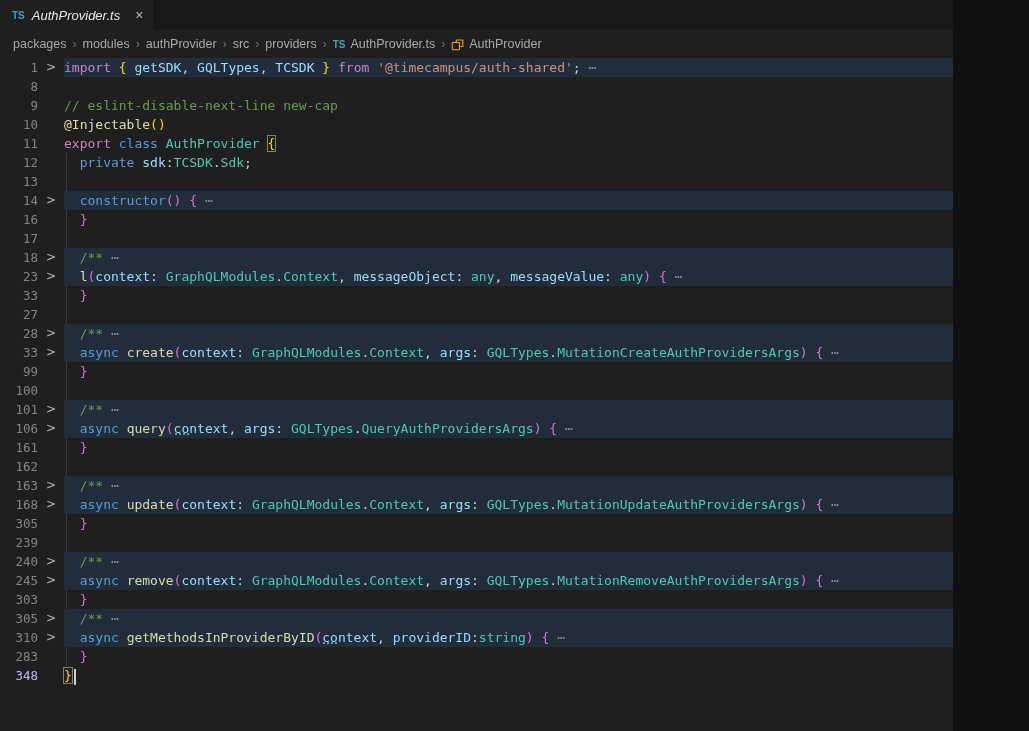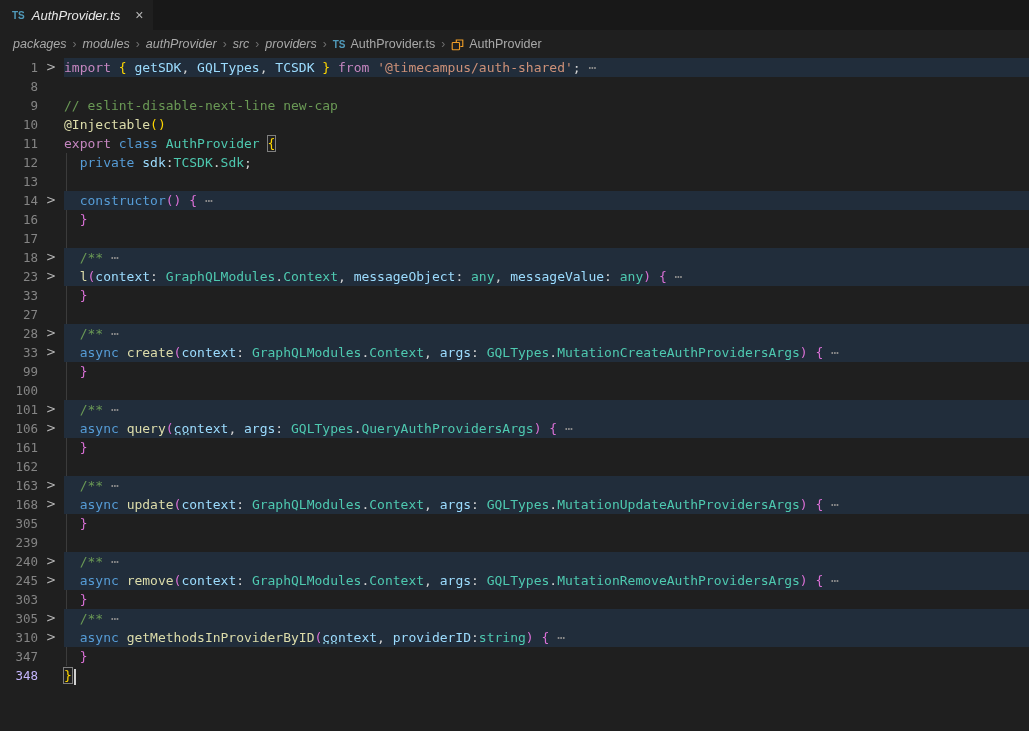--- a/index.html
+++ b/index.html
@@ -1,38 +1,38 @@
 <!DOCTYPE html>
 <html><head>
 <meta charset="utf-8">
 <style>
   * { margin:0; padding:0; box-sizing:border-box; }
   body { background:#101010; }
   .app {
-    width:1029px; height:731px; background:#1f1f1f; overflow:hidden;
+    width:953px; height:731px; background:#1f1f1f; overflow:hidden;
     font-family:"DejaVu Sans Mono", monospace; position:relative;
   }
   
   .tabbar { height:30px; background:#181818; display:flex; align-items:stretch; }
   .tab {
     display:flex; align-items:center; gap:7px; padding:0 10px 0 12px;
     background:#1f1f1f; min-width:140px;
     font-family:"Liberation Sans", sans-serif; font-size:13px;
   }
   .tab-title { color:#e8e8e8; font-style:italic; }
   .ts-icon { color:#519aba; font-weight:bold; font-size:10px; letter-spacing:0; font-family:"Liberation Sans", sans-serif; }
   .tab-close { color:#b8b8b8; font-size:14px; margin-left:8px; cursor:pointer; font-family:"Liberation Sans", sans-serif; }
   
   .breadcrumb {
     height:28px; display:flex; align-items:center; padding-left:13px; gap:5px;
     background:#1f1f1f; color:#a9a9a9;
     font-family:"Liberation Sans", sans-serif; font-size:12.5px; white-space:nowrap;
   }
   .bc-sep { color:#6f6f6f; font-size:12px; padding:0 1px; }
-  .bc-item { cursor:pointer;font-style:italic; }
+  .bc-item { cursor:pointer; }
   .bc-file, .bc-symbol { display:flex; align-items:center; gap:5px; cursor:pointer; }
   .class-icon { display:inline-block; width:13px; height:13px; }
   
   .editor { position:relative; }
   .line { display:flex; height:19px; line-height:19px; font-size:13px; }
   .gutter-num {
     width:38px; text-align:right; color:#858585; flex:none;
     user-select:none; font-size:12.5px;
   }
   .gutter-num.active { color:#c4b5fd; }
@@ -242,21 +242,21 @@
         <span class="gutter-num">305</span>
         <span class="gutter-fold">&gt;</span>
         <span class="content"><span class="tok" style="color: rgb(212, 212, 212);">  </span><span class="tok" style="color: rgb(106, 153, 85);">/** </span><span class="tok" style="color: rgb(138, 138, 138);">⋯</span></span>
       </div>
       <div class="line hl">
         <span class="gutter-num">310</span>
         <span class="gutter-fold">&gt;</span>
         <span class="content"><span class="tok" style="color: rgb(212, 212, 212);">  </span><span class="tok" style="color: rgb(86, 156, 214);">async </span><span class="tok" style="color: rgb(220, 220, 170);">getMethodsInProviderByID</span><span class="tok" style="color: rgb(218, 112, 214);">(</span><span class="tok hint" style="color: rgb(156, 220, 254);">context</span><span class="tok" style="color: rgb(212, 212, 212);">, </span><span class="tok" style="color: rgb(156, 220, 254);">providerID</span><span class="tok" style="color: rgb(212, 212, 212);">:</span><span class="tok" style="color: rgb(78, 201, 176);">string</span><span class="tok" style="color: rgb(218, 112, 214);">)</span><span class="tok" style="color: rgb(212, 212, 212);"> </span><span class="tok" style="color: rgb(218, 112, 214);">{</span><span class="tok" style="color: rgb(138, 138, 138);"> ⋯</span></span>
       </div>
       <div class="line">
-        <span class="gutter-num">347</span>
+        <span class="gutter-num">283</span>
         <span class="gutter-fold"></span>
         <span class="content"><span class="guide"></span><span class="tok" style="color: rgb(212, 212, 212);">  </span><span class="tok" style="color: rgb(218, 112, 214);">}</span></span>
       </div>
       <div class="line">
         <span class="gutter-num active">348</span>
         <span class="gutter-fold"></span>
         <span class="content"><span class="tok box" style="color: rgb(255, 215, 0);">}</span><span class="cursor"></span></span>
       </div>
     </div>
 

